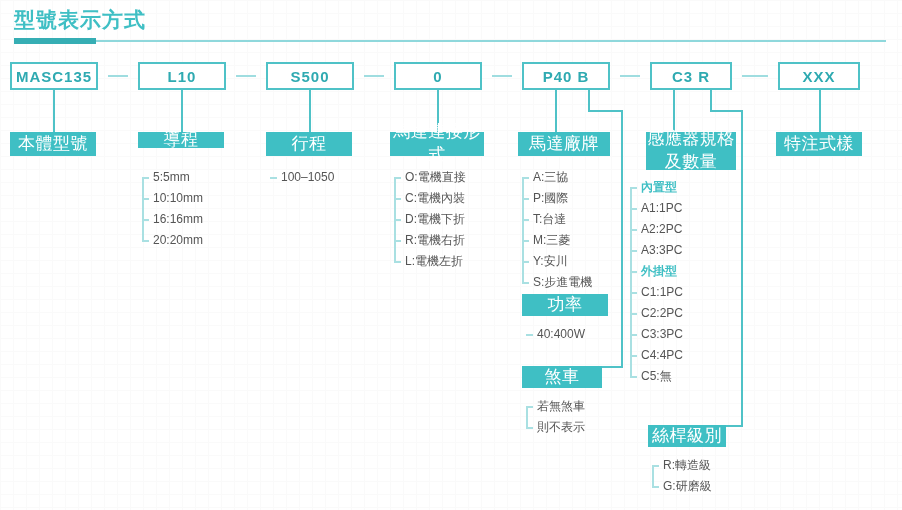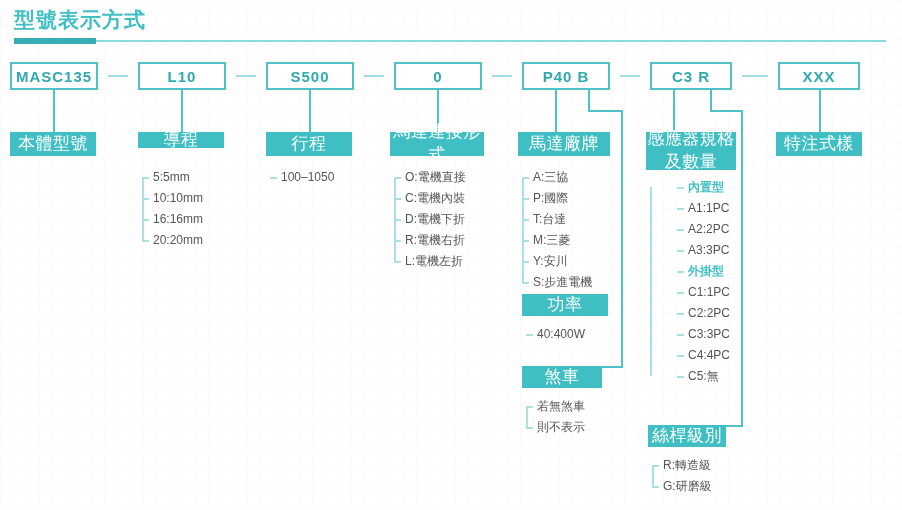--- a/index.html
+++ b/index.html
@@ -206,21 +206,21 @@
     </div>
   <div class="opts" style="left:522px; top:167px;">
       <div class="spine" style="height: 105px;"></div>
       <div class="row">A:三協</div>
       <div class="row">P:國際</div>
       <div class="row">T:台達</div>
       <div class="row">M:三菱</div>
       <div class="row">Y:安川</div>
       <div class="row">S:步進電機</div>
     </div>
-  <div class="opts" style="left:650px; top:177px;padding-left:27px;">
+  <div class="opts" style="left:630px; top:177px;">
       <div class="spine" style="height: 189px;"></div>
       <div class="row group">內置型</div>
       <div class="row">A1:1PC</div>
       <div class="row">A2:2PC</div>
       <div class="row">A3:3PC</div>
       <div class="row group">外掛型</div>
       <div class="row">C1:1PC</div>
       <div class="row">C2:2PC</div>
       <div class="row">C3:3PC</div>
       <div class="row">C4:4PC</div>

